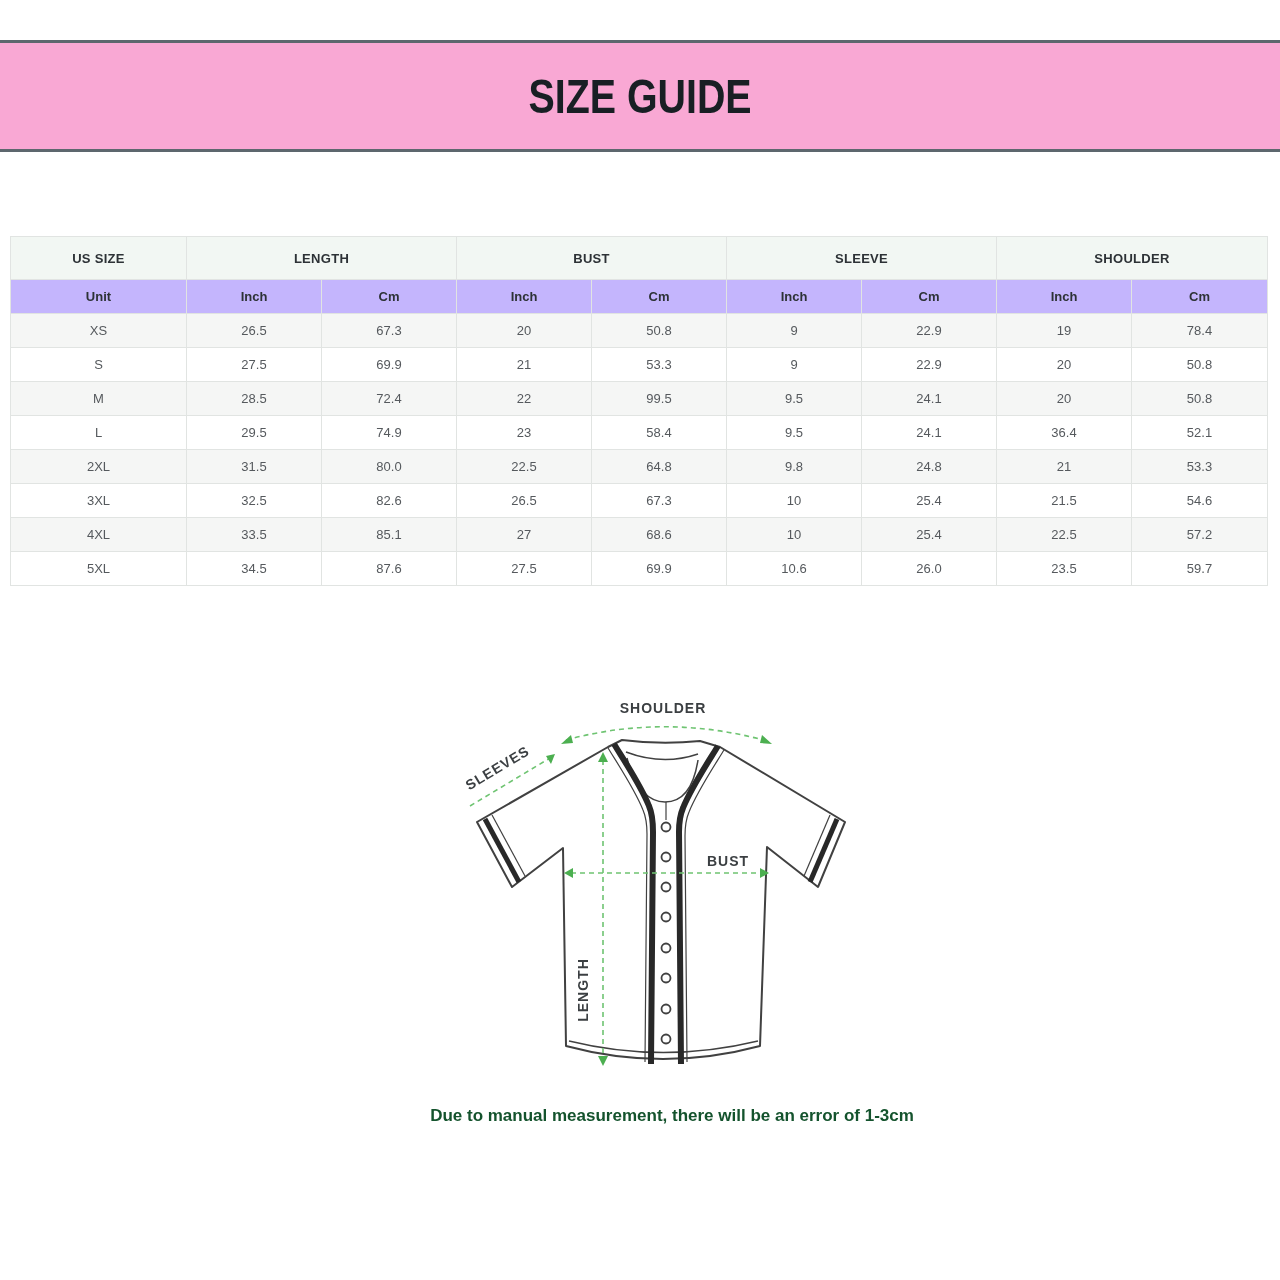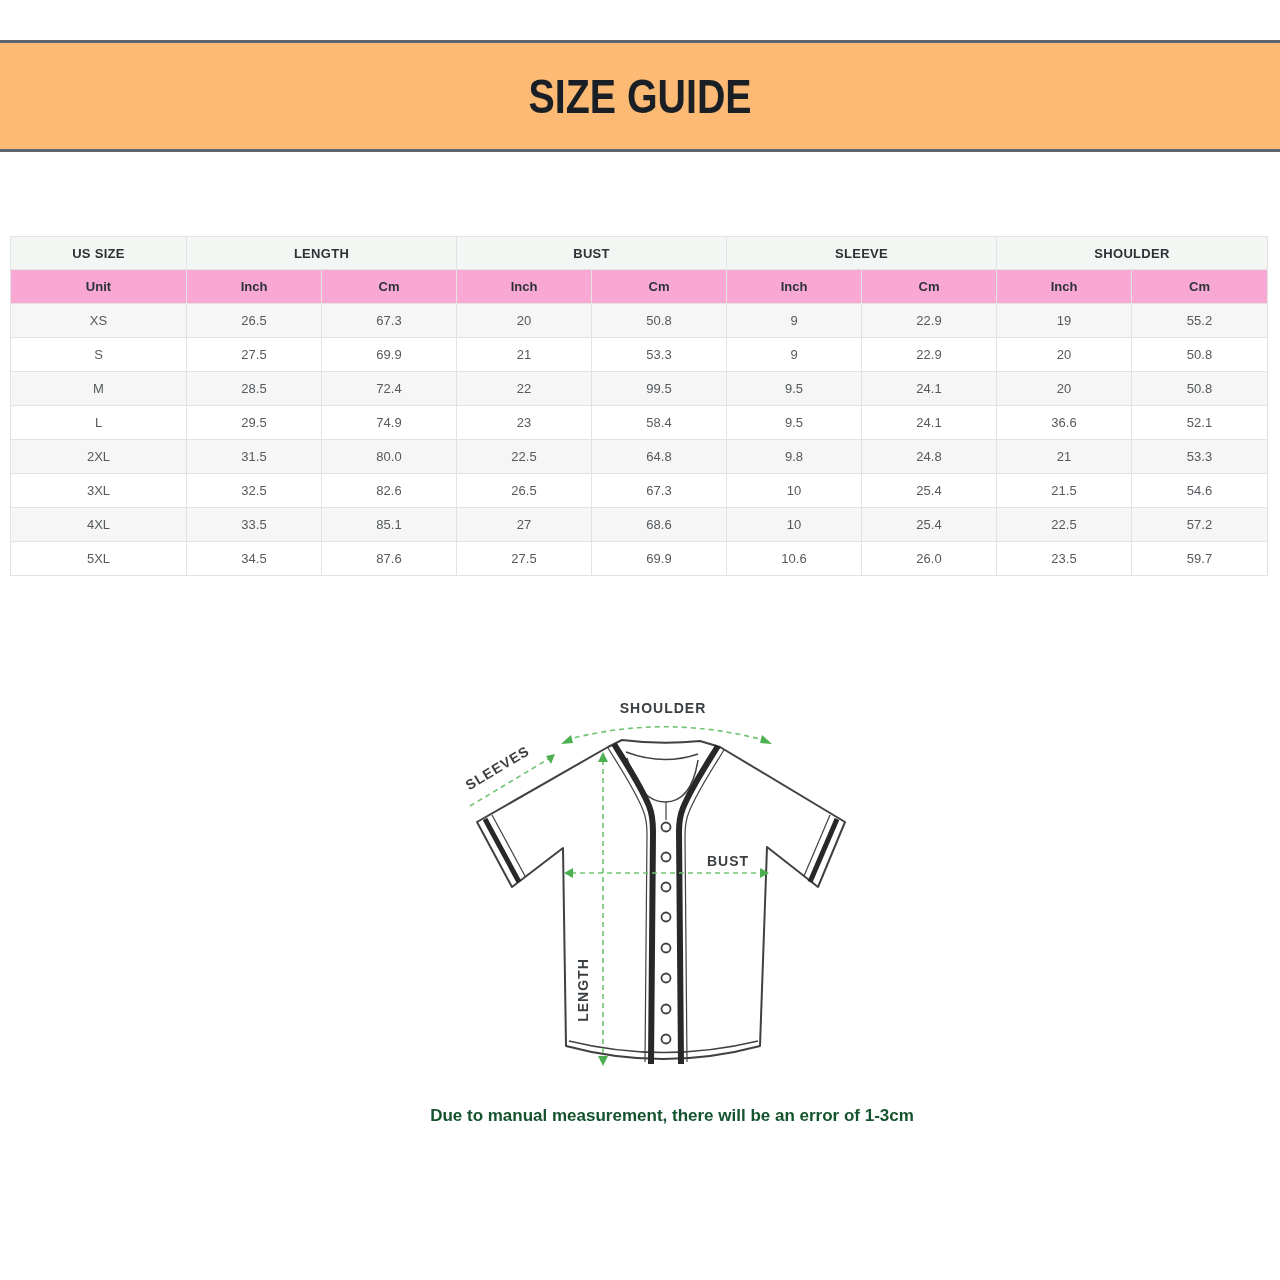--- a/index.html
+++ b/index.html
@@ -6,45 +6,45 @@
   html,body { margin:0; padding:0; }
   body {
     width:1280px; height:1280px; position:relative;
     background:#ffffff; overflow:hidden;
     font-family:"Liberation Sans", sans-serif;
   }
 
   
   .banner {
     position:absolute; top:40px; left:0; width:1280px; height:112px;
-    background:#fdba74;
+    background:#f9a8d4;
     border-top:3px solid #5d676e; border-bottom:3px solid #5d676e;
     display:flex; align-items:center; justify-content:center;
   }
   .banner-title {
     font-size:48px; font-weight:bold; color:#191f24;
     letter-spacing:0px; transform:scaleX(0.82); white-space:nowrap;
   }
 
   
   table.size-table {
     position:absolute; top:236px; left:10px; width:1258px;
     border-collapse:collapse; table-layout:fixed;
     font-size:13px; color:#55595d;
   }
   .size-table th, .size-table td {
     border:1px solid #e1e4e2; text-align:center; padding:0;
     font-weight:normal;
   }
   .size-table thead tr.group-row th {
-    height:33px; background:#f2f7f3; color:#2d3236;
+    height:43px; background:#f2f7f3; color:#2d3236;
     font-weight:bold; font-size:13px; letter-spacing:0.3px;
   }
   .size-table thead tr.unit-row th {
-    height:34px; background:#f9a8d4; color:#2d3236;
+    height:34px; background:#c4b5fd; color:#2d3236;
     font-weight:bold; font-size:13px;
   }
   .size-table tbody td { height:34px; }
   .size-table tbody tr:nth-child(odd)  { background:#f5f6f5; }
   .size-table tbody tr:nth-child(even) { background:#ffffff; }
 
   
   .jersey-wrap { position:absolute; left:430px; top:680px; width:460px; height:406px; }
   svg text.measure-label {
     font-family:"Liberation Sans", sans-serif;
@@ -99,21 +99,21 @@
   <tbody>
       <tr>
         <td>XS</td>
         <td>26.5</td>
         <td>67.3</td>
         <td>20</td>
         <td>50.8</td>
         <td>9</td>
         <td>22.9</td>
         <td>19</td>
-        <td>55.2</td>
+        <td>78.4</td>
       </tr>
       <tr>
         <td>S</td>
         <td>27.5</td>
         <td>69.9</td>
         <td>21</td>
         <td>53.3</td>
         <td>9</td>
         <td>22.9</td>
         <td>20</td>
@@ -131,21 +131,21 @@
         <td>50.8</td>
       </tr>
       <tr>
         <td>L</td>
         <td>29.5</td>
         <td>74.9</td>
         <td>23</td>
         <td>58.4</td>
         <td>9.5</td>
         <td>24.1</td>
-        <td>36.6</td>
+        <td>36.4</td>
         <td>52.1</td>
       </tr>
       <tr>
         <td>2XL</td>
         <td>31.5</td>
         <td>80.0</td>
         <td>22.5</td>
         <td>64.8</td>
         <td>9.8</td>
         <td>24.8</td>

